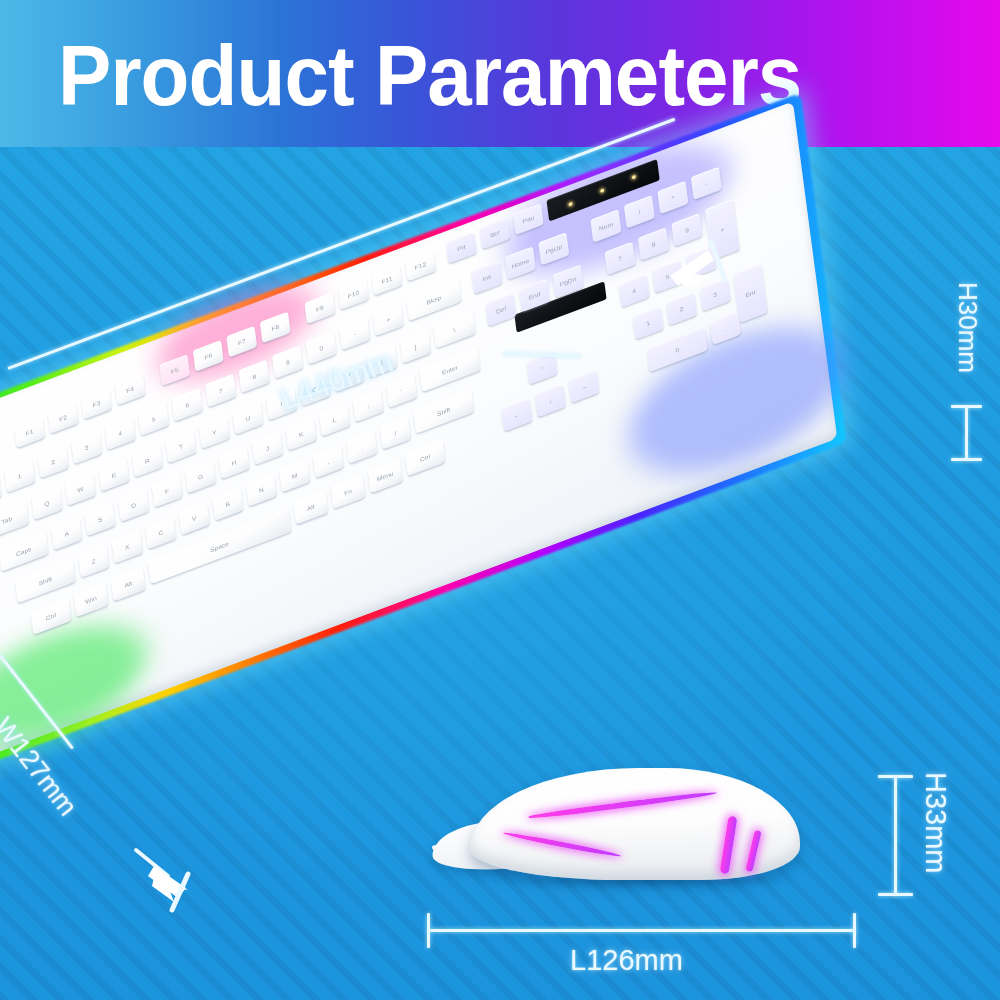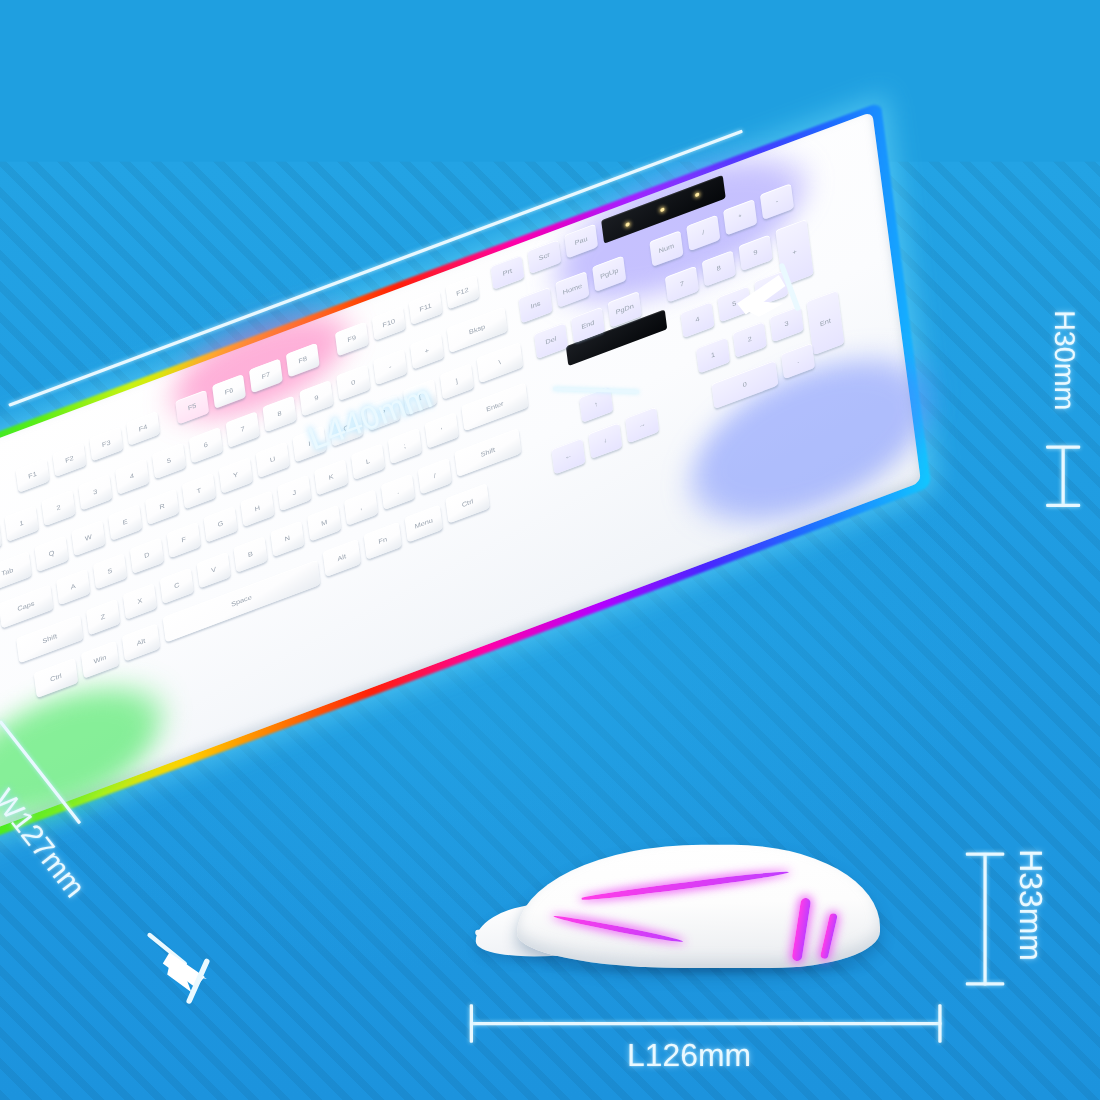--- a/index.html
+++ b/index.html
@@ -133,20 +133,23 @@
     background:linear-gradient(90deg,#ffffff,#eaeef3);border-radius:3px;
     transform:rotate(-3deg);
     box-shadow:0 1px 2px rgba(10,60,110,.25);
   }
 </style>
 </head>
 <body>
 
 <div id="stage">
 
+  <div id="header">
+    <div id="title">Product Parameters</div>
+  </div>
 
   <div id="bg"></div>
   <div id="bg-soft"></div>
 
   <div id="kbd-wrap">
     <div id="kbd-rgb"></div>
     <div id="kbd-plate">
 
       <div class="glow" style="left:-20px;top:300px;width:200px;height:120px;background:rgba(40,230,70,.55);"></div>
       <div class="glow" style="left:230px;top:-18px;width:170px;height:90px;background:rgba(255,60,160,.40);"></div>

